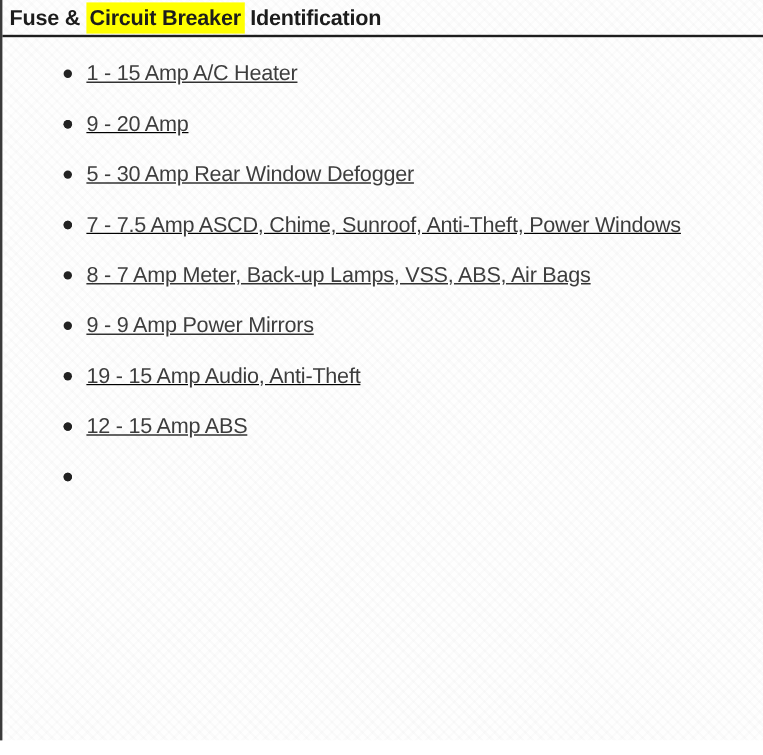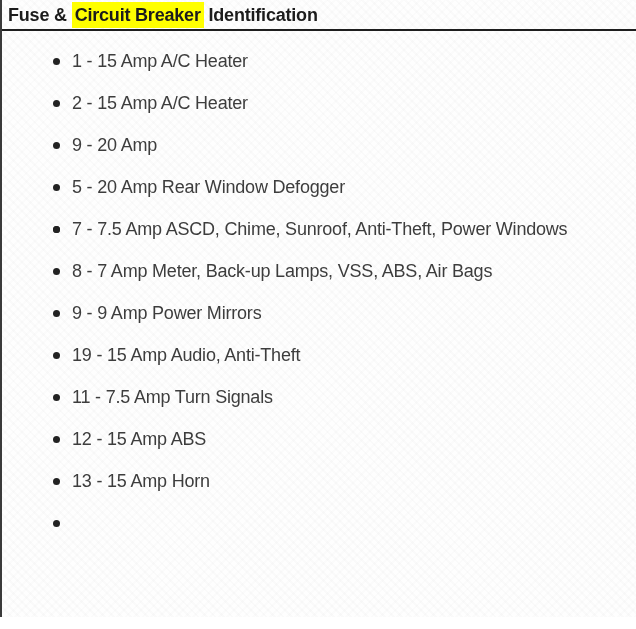--- a/index.html
+++ b/index.html
@@ -36,20 +36,21 @@
   .title-rule {
     border: none;
     border-top: 2px solid #1e1e1e;
     margin-top: 2px;
     width: 636px;
     margin-left: -2px;
   }
   ul.fuse-list {
     list-style: none;
     margin-top: 9px;
+    text-decoration: underline;
   }
   ul.fuse-list li {
     position: relative;
     padding-left: 70px;
     font-size: 18px;
     line-height: 42px;
     letter-spacing: -0.2px;
     color: #3d3d3d;
     white-space: nowrap;
   }
@@ -72,29 +73,28 @@
 
   <hr class="title-rule">
 
   <ul class="fuse-list">
       <li>
       <span class="bullet"></span>
       <span>1 - 15 Amp A/C Heater</span>
     </li>
       <li>
       <span class="bullet"></span>
-      <span>2 - 15 Amp A/C Heater</span>
     </li>
       <li>
       <span class="bullet"></span>
       <span>9 - 20 Amp</span>
     </li>
       <li>
       <span class="bullet"></span>
-      <span>5 - 20 Amp Rear Window Defogger</span>
+      <span>5 - 30 Amp Rear Window Defogger</span>
     </li>
       <li>
       <span class="bullet"></span>
     </li>
       <li>
       <span class="bullet"></span>
       <span>7 - 7.5 Amp ASCD, Chime, Sunroof, Anti-Theft, Power Windows</span>
     </li>
       <li>
       <span class="bullet"></span>
@@ -103,28 +103,26 @@
       <li>
       <span class="bullet"></span>
       <span>9 - 9 Amp Power Mirrors</span>
     </li>
       <li>
       <span class="bullet"></span>
       <span>19 - 15 Amp Audio, Anti-Theft</span>
     </li>
       <li>
       <span class="bullet"></span>
-      <span>11 - 7.5 Amp Turn Signals</span>
     </li>
       <li>
       <span class="bullet"></span>
       <span>12 - 15 Amp ABS</span>
     </li>
       <li>
       <span class="bullet"></span>
-      <span>13 - 15 Amp Horn</span>
     </li>
       <li>
       <span class="bullet"></span>
     </li>
     </ul>
 
 </div>
 
 </body></html>

